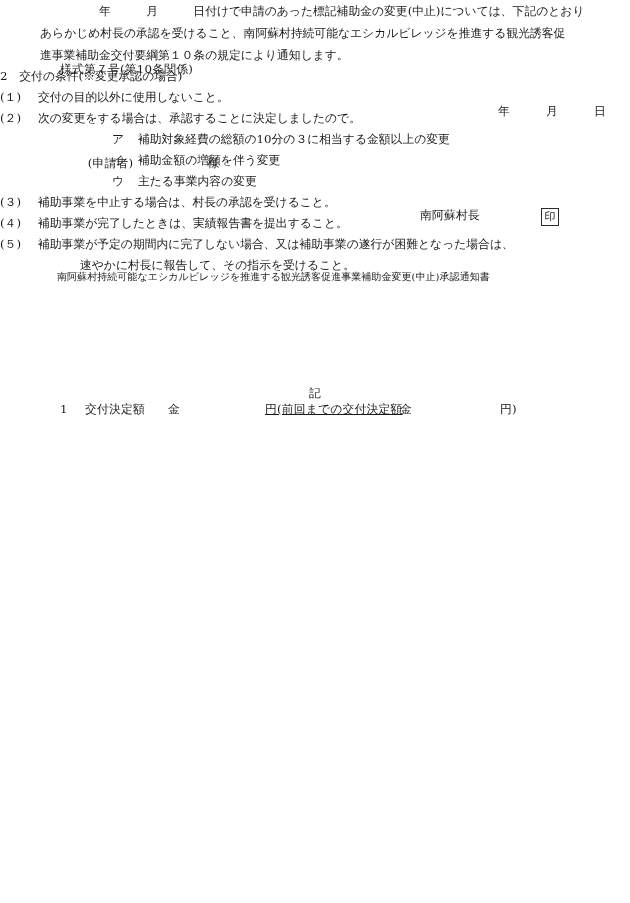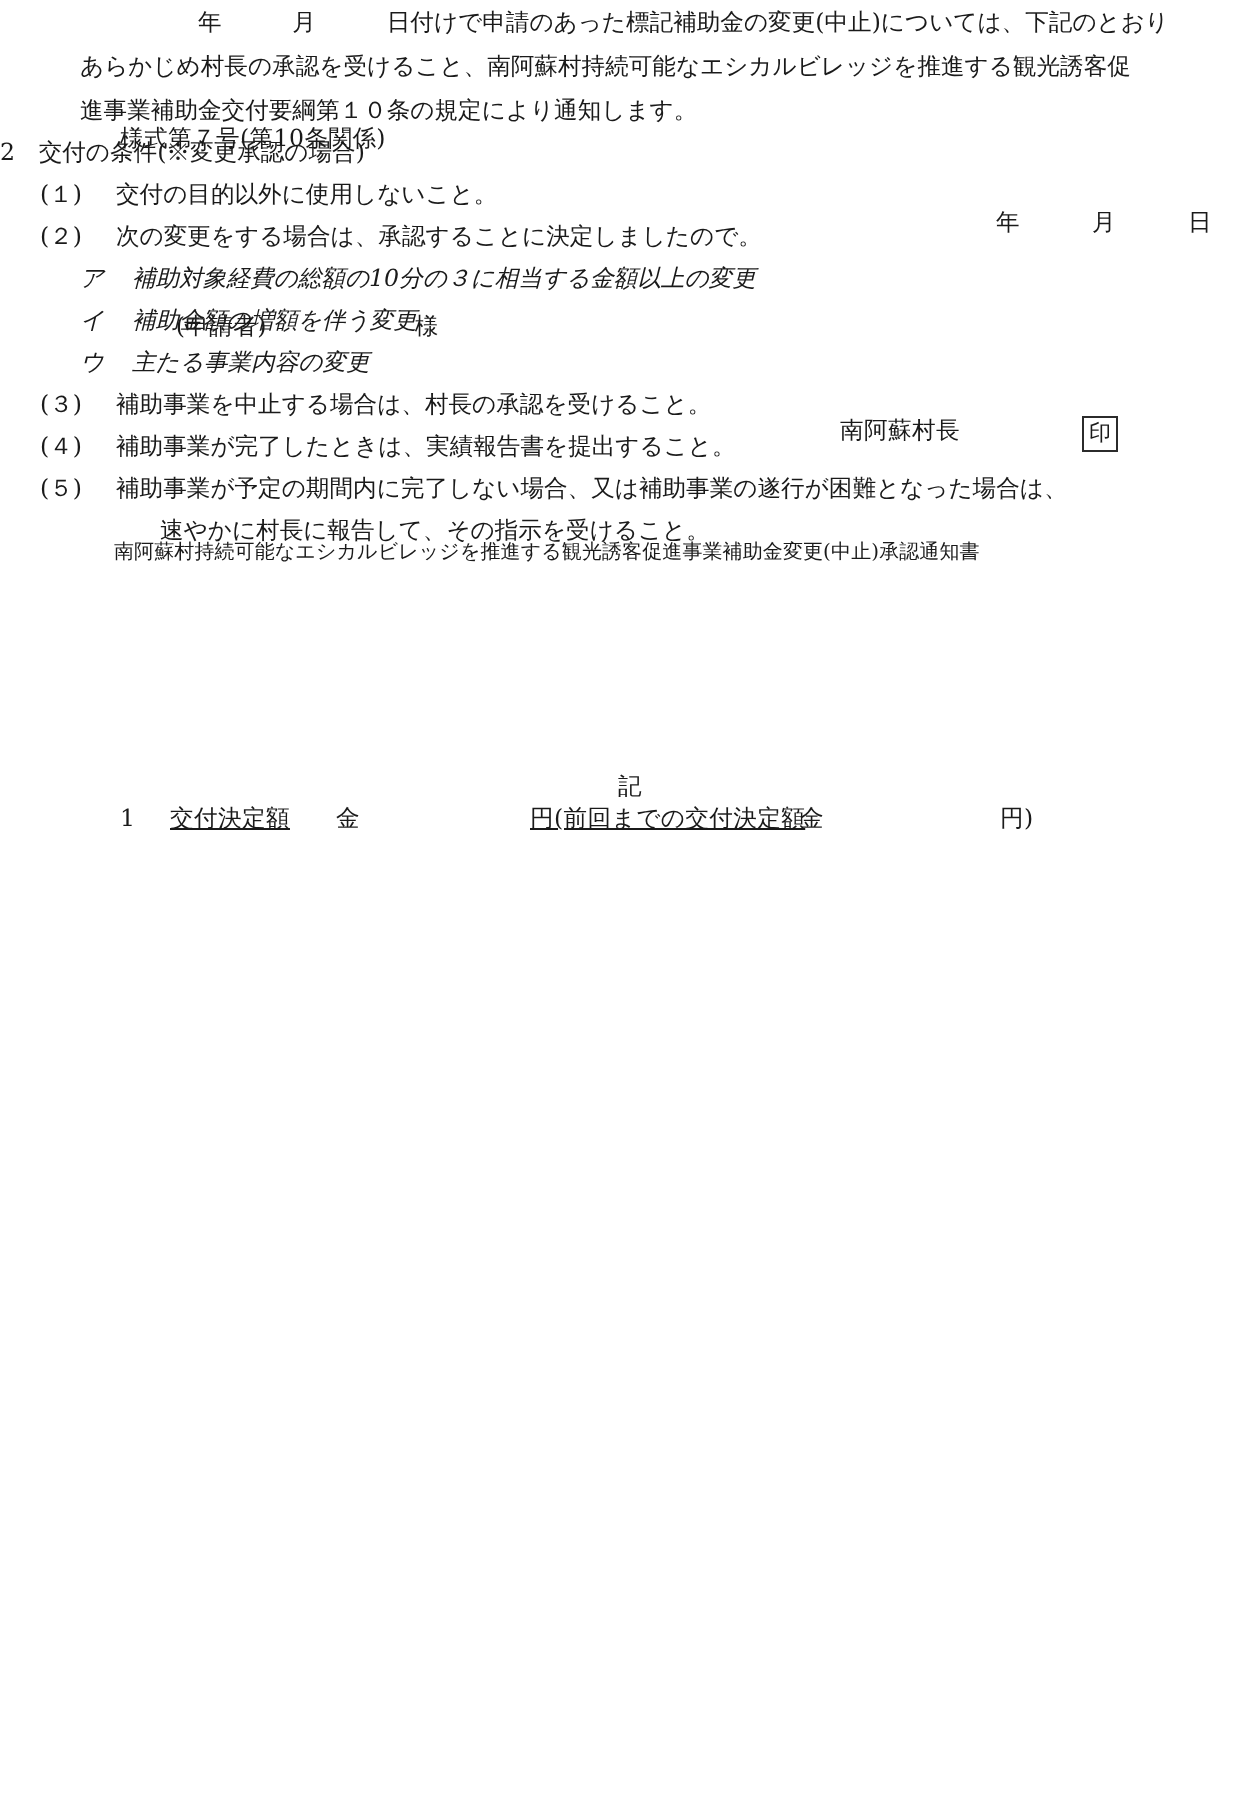--- a/index.html
+++ b/index.html
@@ -108,21 +108,21 @@
     font-size: 11.8px;
   }
 
   
   .item1 {
     left: 60px;
     top: 404px;
     font-size: 11.8px;
   }
   .item1 .num        { position: absolute; left: 0px;   top: 0; }
-  .item1 .lbl        { position: absolute; left: 25px;  top: 0; text-decoration: underline; }
+  .item1 .lbl        { position: absolute; left: 25px;  top: 0; }
   .item1 .kin1       { position: absolute; left: 108px; top: 0; }
   .item1 .yen1       { position: absolute; left: 205px; top: 0; text-decoration: underline; }
   .item1 .kin2       { position: absolute; left: 340px; top: 0; }
   .item1 .yen2       { position: absolute; left: 440px; top: 0; }
 
   
   .item2 {
     left: 60px;
     top: 440px;
     font-size: 11.8px;
@@ -131,24 +131,23 @@
     display: block;
     height: 21px;
     line-height: 21px;
     white-space: pre;
   }
   .cond {
     display: block;
     height: 21px;
     line-height: 21px;
     white-space: pre;
-    padding-left: 20px;
   }
   .cond .marker { display: inline-block; width: 38px; }
-  .cond.sub { padding-left: 40px; font-style: italic; }
+  .cond.sub { padding-left: 112px; }
   .cond.sub .marker { width: 26px; }
   .cond.cont { padding-left: 80px; }
 </style>
 </head>
 <body>
 
 <div class="page">
 
   <div class="t form-no">様式第７号(第10条関係)</div>
 

